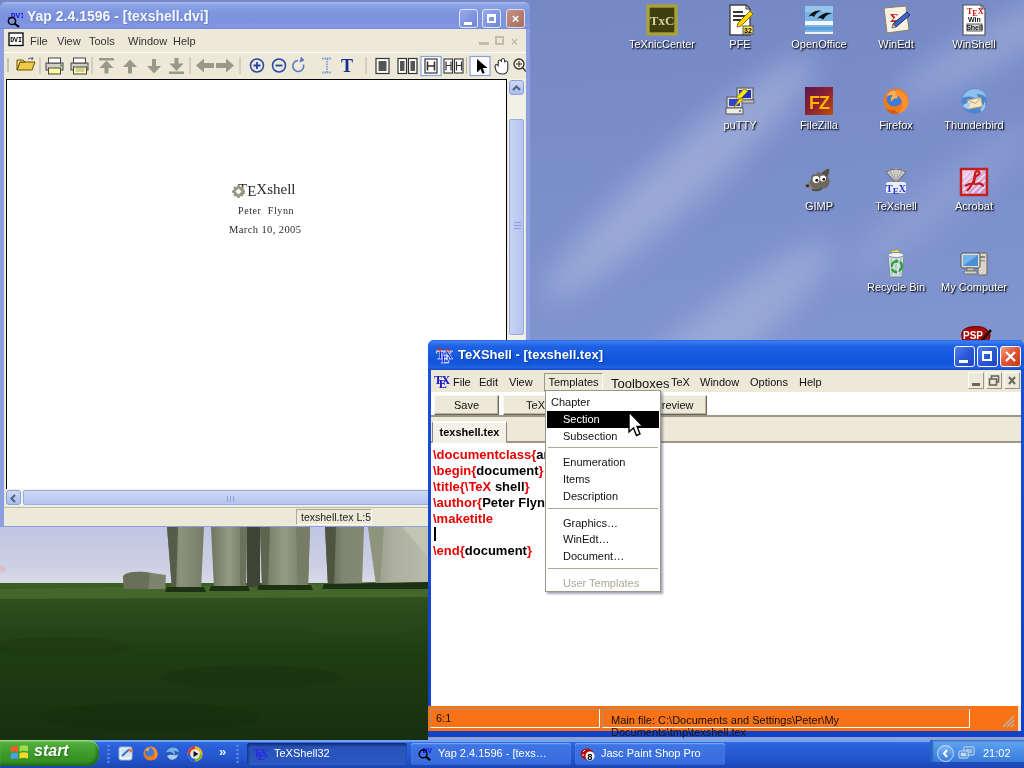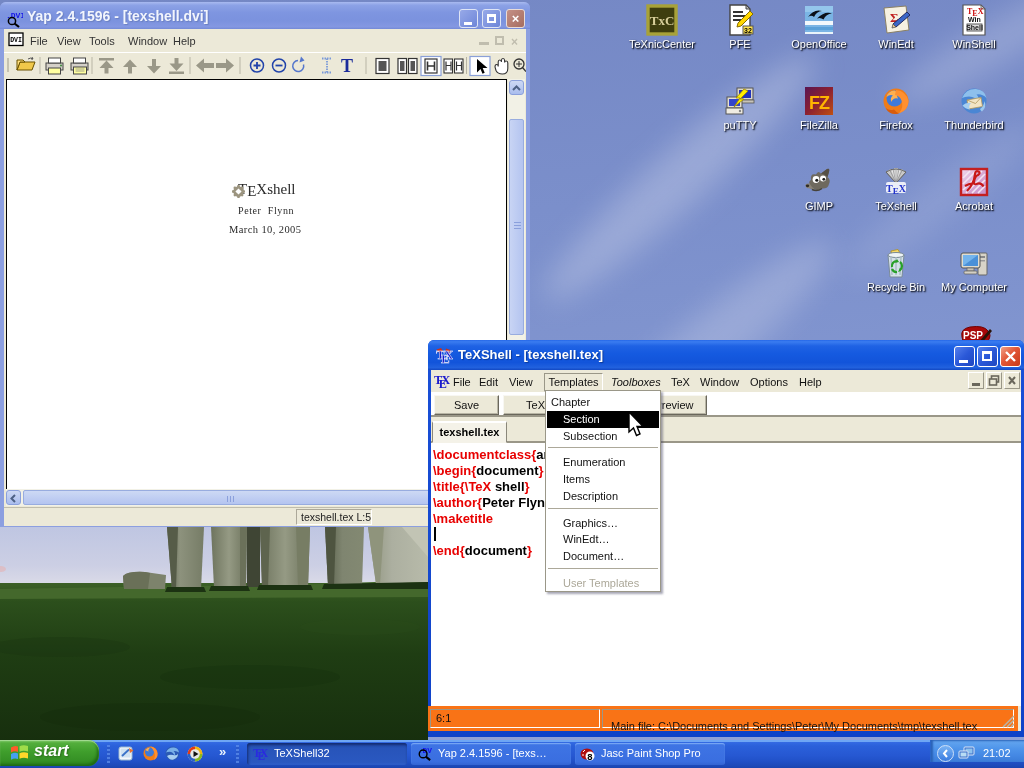--- a/index.html
+++ b/index.html
@@ -477,21 +477,21 @@
 
   <svg class="abs" style="left:6px;top:33px;" width="16" height="16" viewBox="0 0 17 17">
       <text x="0" y="12" font-size="13" font-weight="bold" fill="#1a1acc" font-family="Liberation Serif,serif">T</text>
       <text x="5" y="16" font-size="13" font-weight="bold" fill="#1a1acc" font-family="Liberation Serif,serif">E</text>
       <text x="8" y="12" font-size="13" font-weight="bold" fill="#1a1acc" font-family="Liberation Serif,serif">X</text>
     </svg>
   <div class="abs" style="left:25px;top:36px;font-size:11px;color:#111;">File</div>
   <div class="abs" style="left:51px;top:36px;font-size:11px;color:#111;">Edit</div>
   <div class="abs" style="left:81px;top:36px;font-size:11px;color:#111;">View</div>
   <div class="abs" style="left:116px;top:33px;width:59px;height:19px;border:1px solid;border-color:#9a9788 #fff #fff #9a9788;background:#ece9d8;font-size:11px;color:#111;text-align:center;line-height:17px;">Templates</div>
-  <div class="abs" style="left:183px;top:36px;font-size:11px;color:#111;font-style:italic;">Toolboxes</div>
+  <div class="abs" style="left:183px;top:36px;font-size:13px;color:#111;">Toolboxes</div>
   <div class="abs" style="left:243px;top:36px;font-size:11px;color:#111;">TeX</div>
   <div class="abs" style="left:272px;top:36px;font-size:11px;color:#111;">Window</div>
   <div class="abs" style="left:322px;top:36px;font-size:11px;color:#111;">Options</div>
   <div class="abs" style="left:371px;top:36px;font-size:11px;color:#111;">Help</div>
   <div class="abs" style="left:540px;top:32px;width:16px;height:17px;border:1px solid;border-color:#fff #9a9788 #9a9788 #fff;">
       <div class="abs" style="left:3px;top:10px;width:8px;height:3px;background:#6a675c;"></div>
     </div>
   <div class="abs" style="left:558px;top:32px;width:16px;height:17px;border:1px solid;border-color:#fff #9a9788 #9a9788 #fff;"><svg width="14" height="15" viewBox="0 0 14 15">
         <rect x="4.5" y="3" width="7" height="6" fill="none" stroke="#6a675c" stroke-width="1.6"></rect>
         <rect x="2.5" y="6" width="7" height="6" fill="#ece9d8" stroke="#6a675c" stroke-width="1.6"></rect>
@@ -507,21 +507,21 @@
 
   <div class="abs" style="left:3px;top:79px;width:590px;height:24px;background:#ece9d8;border-bottom:2px solid #9a9788;"></div>
   <div class="abs" style="left:4px;top:81px;width:75px;height:22px;background:#f4f2e8;border:1px solid;border-color:#fff #8a877a #f4f2e8 #8a877a;border-top-width:2px;font-size:11px;font-weight:bold;color:#000;text-align:center;line-height:19px;">texshell.tex</div>
 
   <div class="abs" style="left:3px;top:103px;width:590px;height:263px;background:#fff;"></div>
   <div class="abs" style="left:5px;top:107px;font-size:13px;font-weight:bold;line-height:16px;white-space:pre;color:#e80000;"><span>\documentclass{<span style="color:#000">art</span></span><br><span>\begin{<span style="color:#000">document</span>}</span><br><span>\title{\TeX <span style="color:#000">shell</span>}</span><br><span>\author{<span style="color:#000">Peter Flynn</span>}</span><br><span>\maketitle</span><br><span>&nbsp;</span><br><span>\end{<span style="color:#000">document</span>}</span></div>
   <div class="abs" style="left:6px;top:187px;width:1.5px;height:14px;background:#000;"></div>
 
   <div class="abs" style="left:0;top:366px;width:590px;height:25px;background:#f97316;">
     <div class="abs" style="left:2px;top:3px;width:170px;height:19px;border:1px solid;border-color:#9a9788 #fff #fff #9a9788;font-size:11px;color:#111;padding:2px 0 0 5px;">6:1</div>
-    <div class="abs" style="left:174px;top:3px;width:412px;height:19px;border:1px solid;border-color:#9a9788 #fff #fff #9a9788;font-size:11px;color:#111;padding:10px 0 0 8px;">Main file: C:\Documents and Settings\Peter\My Documents\tmp\texshell.tex</div>
+    <div class="abs" style="left:174px;top:3px;width:368px;height:19px;border:1px solid;border-color:#9a9788 #fff #fff #9a9788;font-size:11px;color:#111;padding:4px 0 0 8px;">Main file: C:\Documents and Settings\Peter\My Documents\tmp\texshell.tex</div>
     <svg class="abs" style="right:3px;top:9px;" width="13" height="13" viewBox="0 0 13 13">
         <path d="M12 1 L1 12 M12 5 L5 12 M12 9 L9 12" stroke="#b8b5a5" stroke-width="1.5"></path>
       </svg>
   </div>
 </div>
 
 <div id="dropdown" class="abs" style="left:545px;top:390px;width:116px;height:202px;background:#fff;border:1px solid #9a9788;box-shadow:2px 2px 2px rgba(60,60,90,0.45);font-size:11px;color:#111;">
   <div class="abs" style="left:1px;top:3px;width:112px;height:17px;line-height:17px;padding-left:4px;">Chapter</div>
   <div class="abs" style="left:1px;top:20px;width:112px;height:17px;line-height:17px;padding-left:16px;background:#000000;color:#fff;">Section</div>
   <div class="abs" style="left:1px;top:37px;width:112px;height:17px;line-height:17px;padding-left:16px;">Subsection</div>

